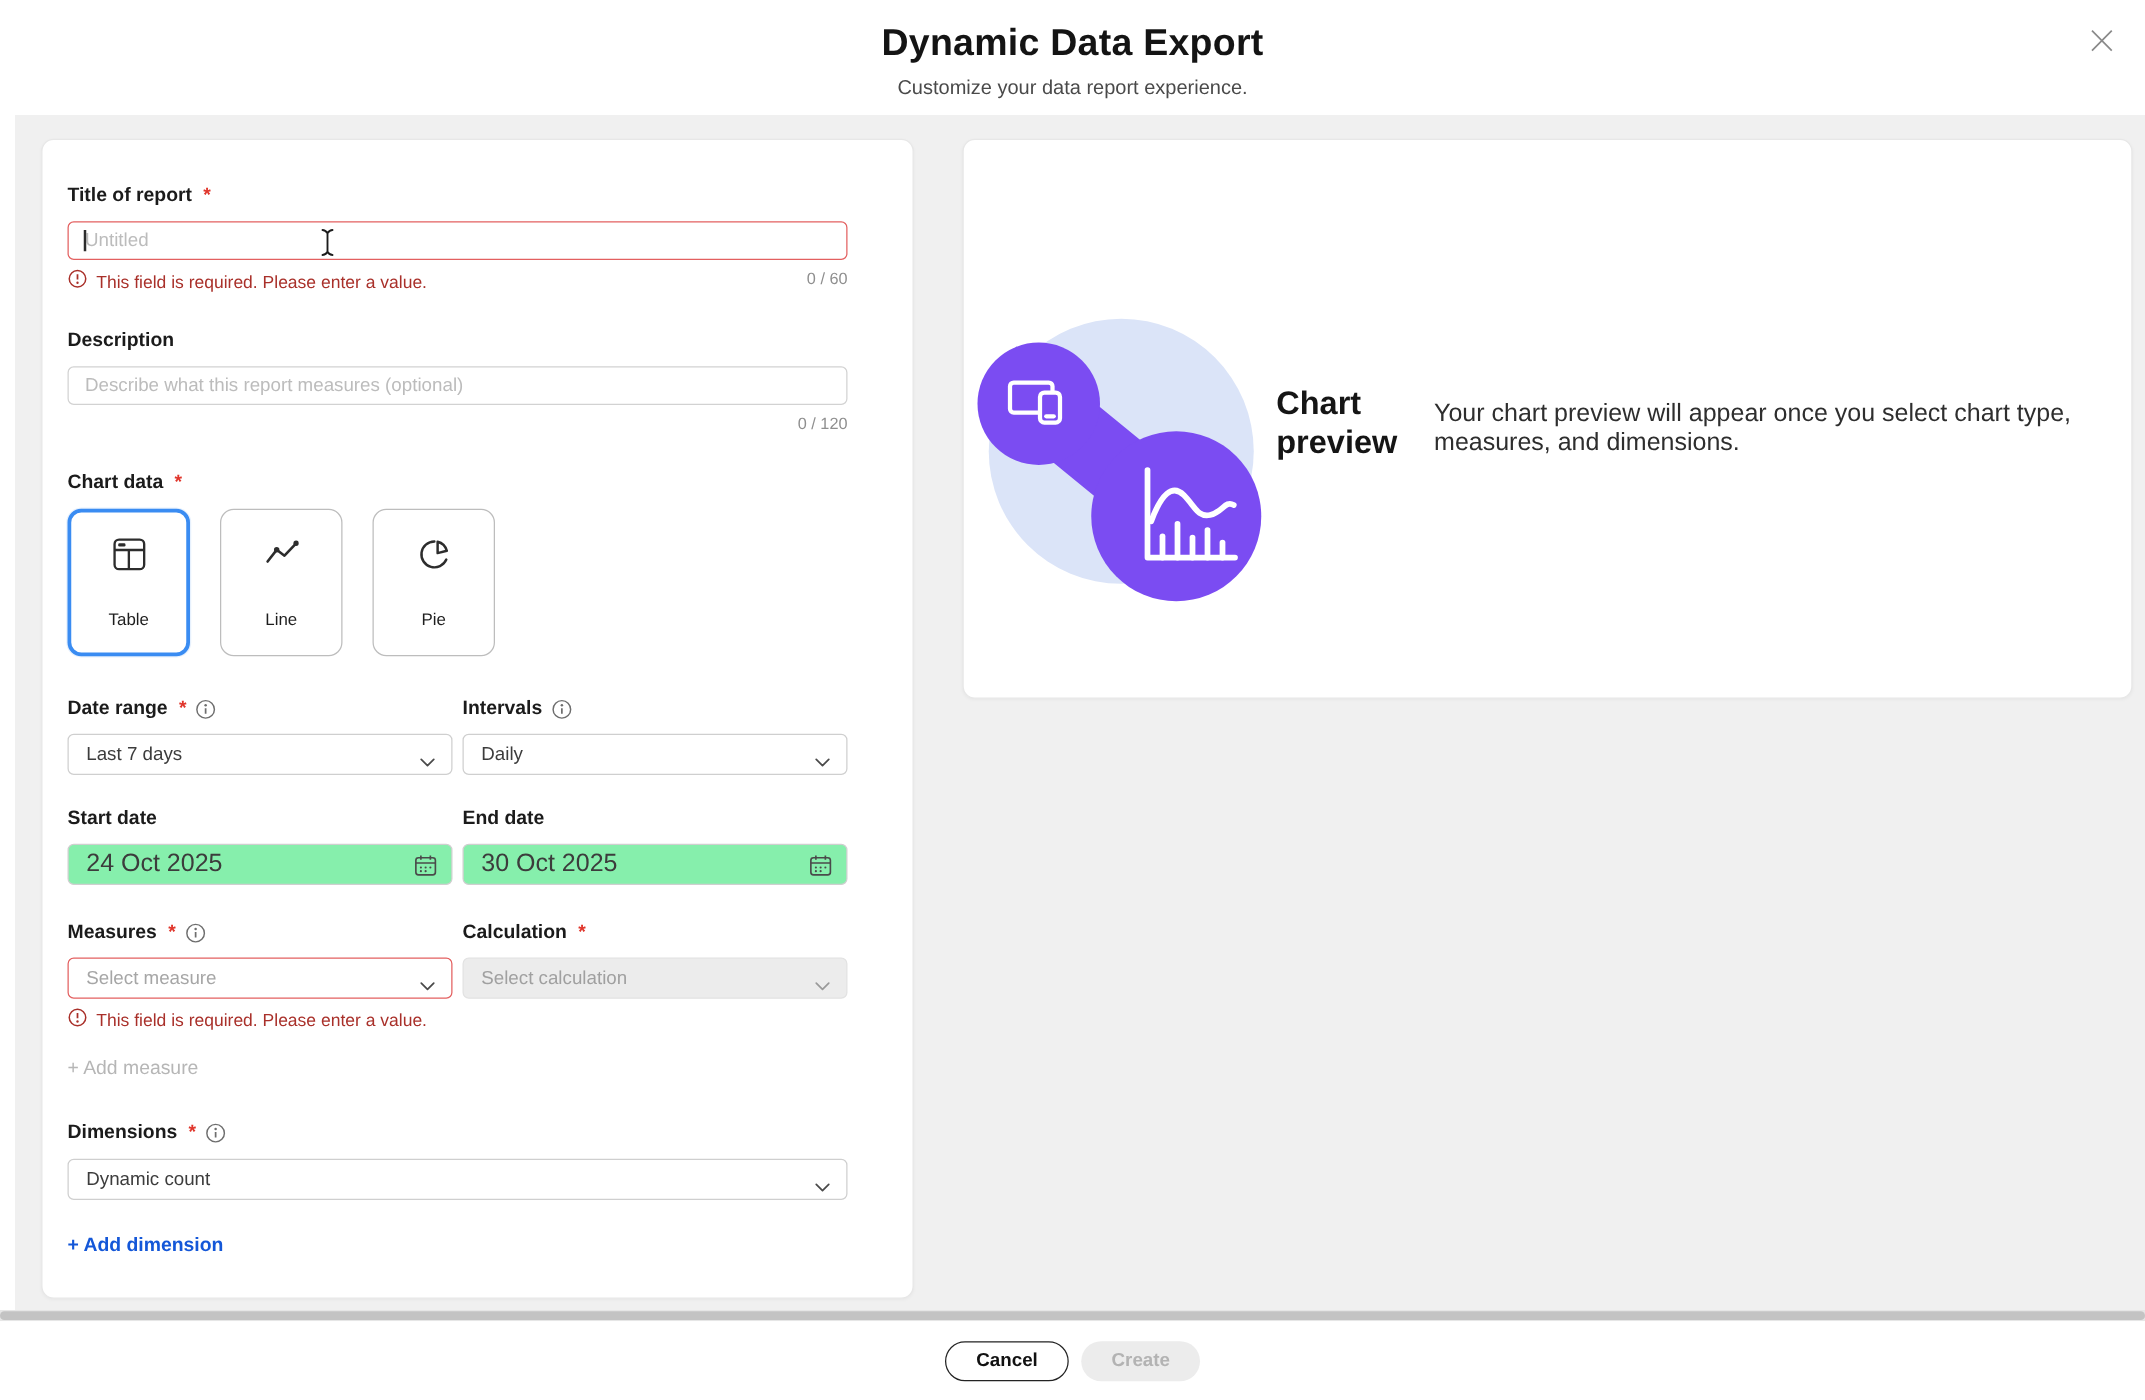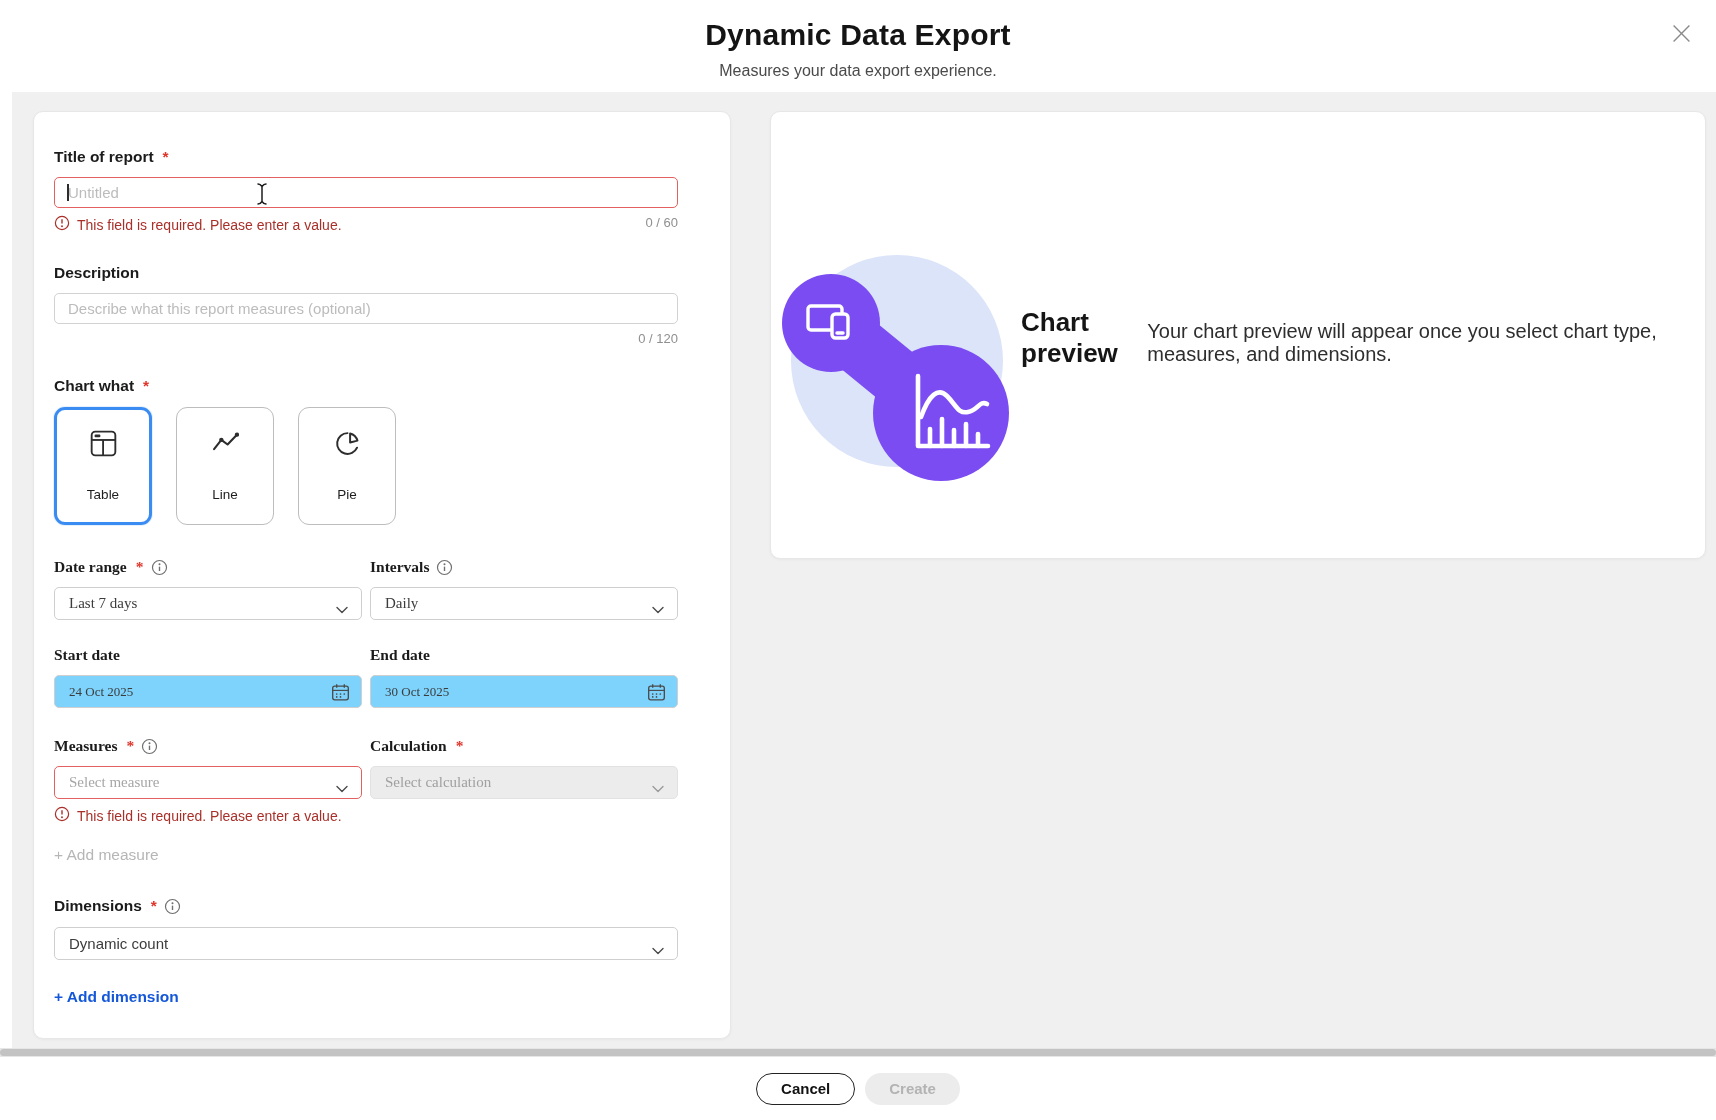--- a/index.html
+++ b/index.html
@@ -42,29 +42,29 @@
   .counter { font-size:13px; color:#8f8f8f; margin-left:auto; }
 
   
   .chart-cards { display:flex; gap:24px; margin-top:12px; }
   .chart-card { width:98px; height:118px; border:1px solid #bdbdbd; border-radius:11px; background:#fff;
                 display:flex; flex-direction:column; align-items:center; justify-content:center; gap:26px; cursor:pointer; }
   .chart-card.selected { border:3px solid #3a8cf2; box-shadow:0 0 0 1px rgba(58,140,242,.12); }
   .chart-card-label { font-size:13.5px; color:#1e1e1e; }
 
   
-  .row2 { display:grid; grid-template-columns:308px 308px; gap:8px; width:624px;font-family:Liberation Serif, serif; }
+  .row2 { display:grid; grid-template-columns:308px 308px; gap:8px; width:624px; }
   .select-box { position:relative; height:33px; border:1px solid #cfcfcf; border-radius:5px; background:#fff;
                 display:flex; align-items:center; padding:0 34px 0 14px; font-size:15px; color:#3c3c3c; cursor:pointer; }
   .select-box .chev { position:absolute; right:13px; top:13px; }
   .select-box.error-b { border:1.5px solid #e36060; }
   .select-box.placeholder { color:#a6a6a6; }
   .select-box.disabled { background:#ececec; border:1px solid #e2e2e2; color:#a0a0a0; cursor:default; }
-  .date-box { position:relative; height:33px; border:1px solid #cfcfcf; border-radius:5px; background:#7dd3fc;
-              display:flex; align-items:center; padding:0 34px 0 14px; font-size:13px; color:#3c3c3c; cursor:pointer; }
+  .date-box { position:relative; height:33px; border:1px solid #cfcfcf; border-radius:5px; background:#86efac;
+              display:flex; align-items:center; padding:0 34px 0 14px; font-size:20px; color:#3c3c3c; cursor:pointer; }
   .date-box .cal { position:absolute; right:11px; top:7px; }
 
   .add-link { font-size:15.5px; font-weight:700; color:#1457d8; cursor:pointer; display:inline-block; }
   .add-link.disabled { color:#b6b6b6; font-weight:400; cursor:default; }
 
   
   .mt-sec { margin-top:31px; }
 
   
   .preview-illustration { margin-top:58px; }
@@ -81,21 +81,21 @@
   .btn-cancel { background:#fff; border:1.5px solid #232323; color:#111; font-weight:700; }
   .btn-create { background:#ececec; border:none; color:#b3b3b3; font-weight:700; cursor:default; }
 </style>
 </head>
 <body>
 
 <div class="app">
 
   <div class="header">
     <div class="header-title">Dynamic Data Export</div>
-    <div class="header-subtitle">Measures your data export experience.</div>
+    <div class="header-subtitle">Customize your data report experience.</div>
     <div class="close-btn">
       <span>
         <svg width="19" height="19" viewBox="0 0 18 18">
             <path d="M1.5,1.5 L16.5,16.5 M16.5,1.5 L1.5,16.5" stroke="#8a8a8a" stroke-width="1.3" fill="none"></path>
           </svg>
       </span>
     </div>
   </div>
 
   <div class="main">
@@ -134,21 +134,21 @@
           <span>Description</span>
         </div>
         <div class="text-input-wrap">
           <input class="ui-input" placeholder="Describe what this report measures (optional)" style="">
         </div>
         <div class="meta-row">
           <div class="counter">0 / 120</div>
         </div>
 
         <div class="field-label mt-sec">
-          <span>Chart what</span>
+          <span>Chart data</span>
             <span class="req">*</span>
         </div>
         <div class="chart-cards">
           <div class="chart-card selected">
             <span>
               <svg width="27" height="27" viewBox="0 0 26 26" fill="none">
                 <rect x="1.6" y="1.6" width="22.8" height="22.8" rx="3.5" stroke="#2d2d2d" stroke-width="1.8"></rect>
                 <line x1="1.6" y1="9.6" x2="24.4" y2="9.6" stroke="#2d2d2d" stroke-width="1.8"></line>
                 <line x1="12.6" y1="9.6" x2="12.6" y2="24.4" stroke="#2d2d2d" stroke-width="1.8"></line>
                 <rect x="4.4" y="4.4" width="5.6" height="2.6" rx="1" fill="#2d2d2d"></rect>

